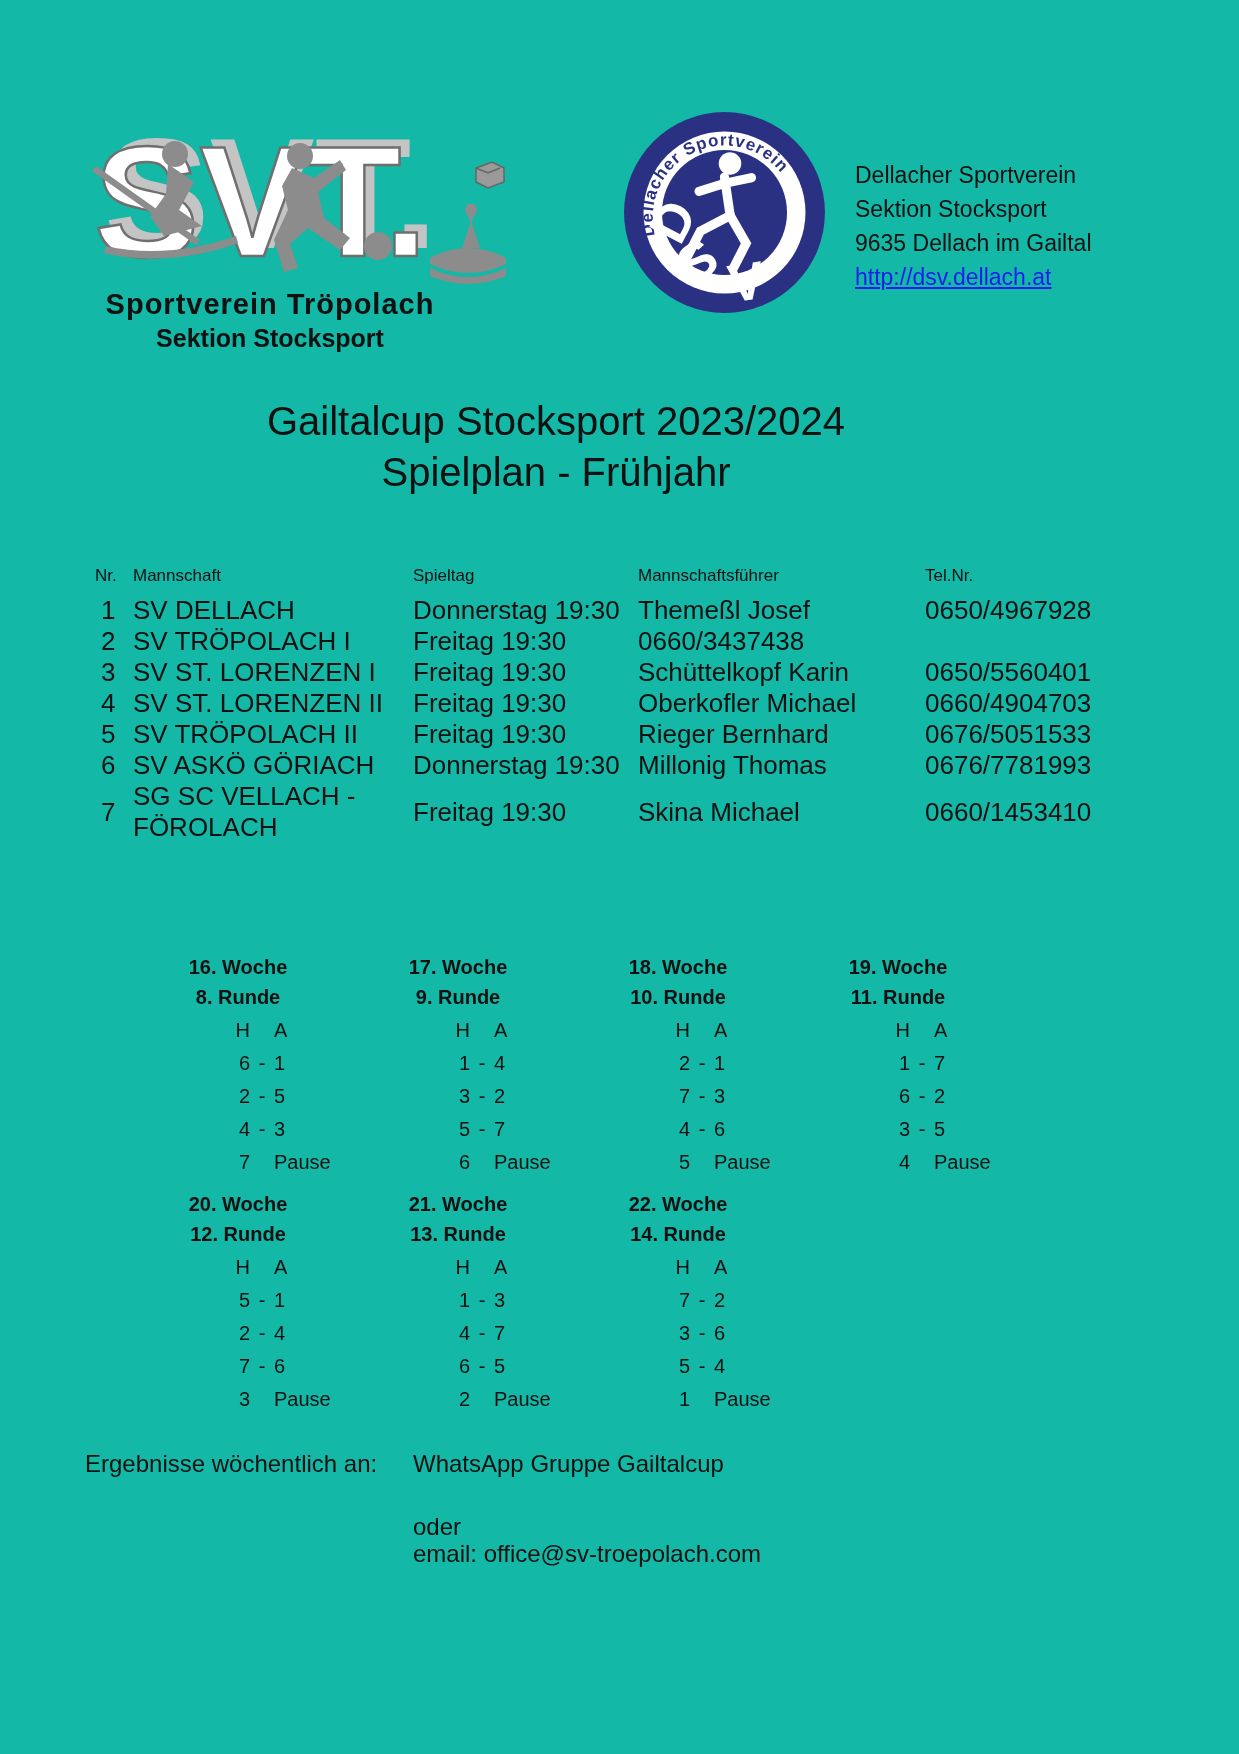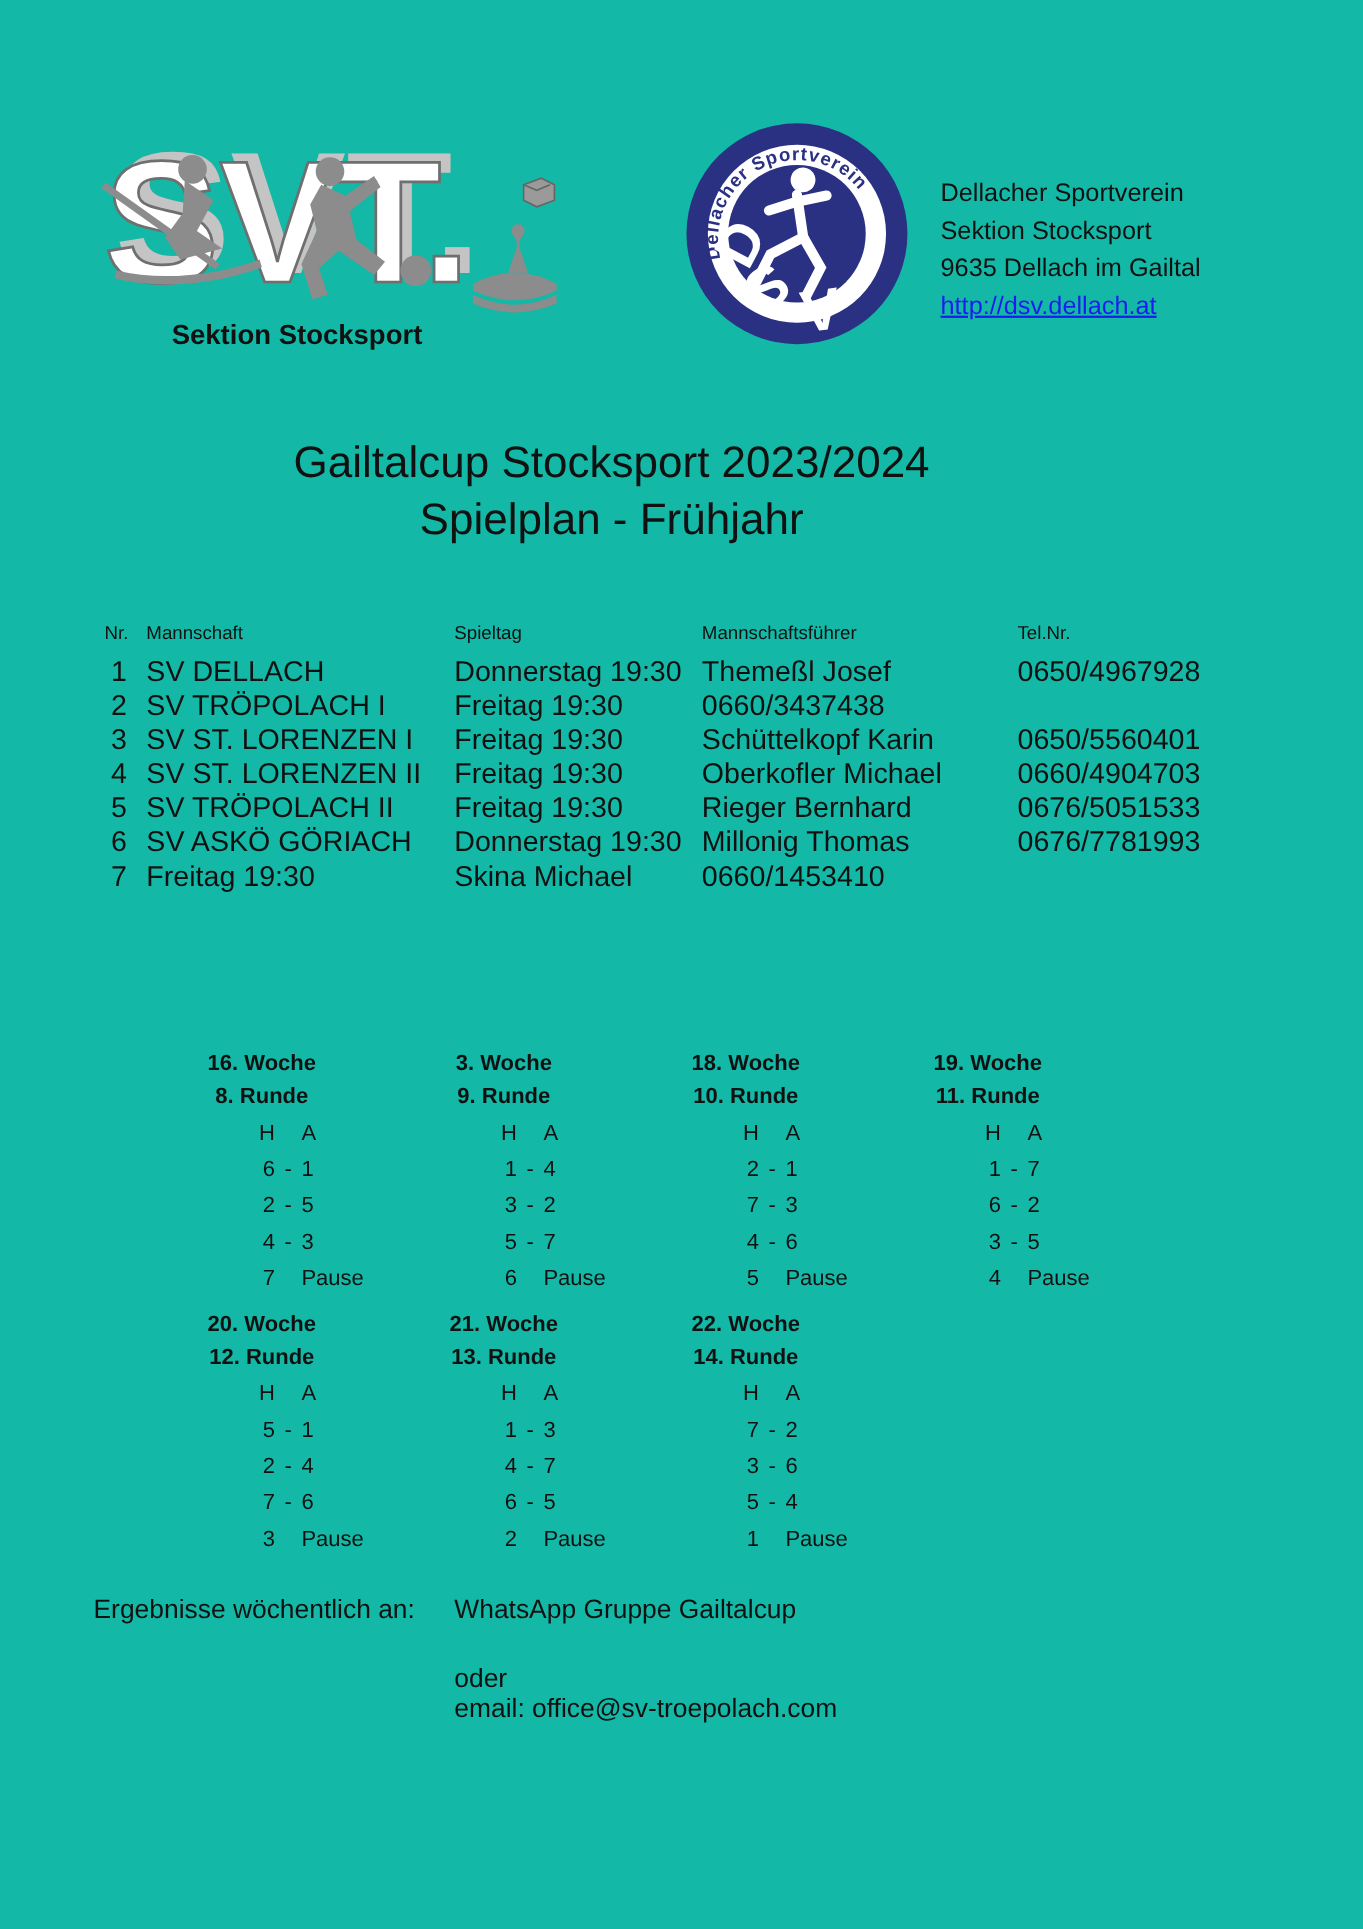--- a/index.html
+++ b/index.html
@@ -73,20 +73,21 @@
         <path d="M352 170 q38 18 76 0 l0 8 q-38 16 -76 0 Z" fill="#8c8c8c"></path>
       </g>
 
       <g>
         <path d="M398 70 l16 -6 12 6 0 14 -16 6 -12 -6 Z" fill="#9a9a9a" stroke="#666" stroke-width="1.5"></path>
         <path d="M398 70 l12 5 12 -5" fill="none" stroke="#666" stroke-width="1.5"></path>
       </g>
     </svg>
   </div>
   <div class="svt-caption">
+    <div class="l1">Sportverein  Tröpolach</div>
     <div class="l2">Sektion Stocksport</div>
   </div>
 
   <svg class="dsv-badge" viewBox="0 0 200 200">
     <circle cx="100" cy="100" r="98" fill="#2a3182"></circle>
     <circle cx="100" cy="100" r="79" fill="#ffffff"></circle>
     <circle cx="100" cy="100" r="61" fill="#2a3182"></circle>
     <defs>
       <path id="badge-arc" d="M 34 128 A 70 70 0 1 1 166 128"></path>
     </defs>
@@ -165,20 +166,21 @@
     </div>
     <div class="trow">
       <div class="nr">6</div>
       <div>SV ASKÖ GÖRIACH</div>
       <div>Donnerstag 19:30</div>
       <div>Millonig Thomas</div>
       <div>0676/7781993</div>
     </div>
     <div class="trow">
       <div class="nr">7</div>
+      <div>SG SC VELLACH - FÖROLACH</div>
       <div>Freitag 19:30</div>
       <div>Skina Michael</div>
       <div>0660/1453410</div>
     </div>
   </div>
 
   <div class="block" style="left:150px; top:952px;">
     <div class="wk">16. Woche</div>
     <div class="rd">8. Runde</div>
     <div class="mrow">
@@ -202,21 +204,21 @@
         <span class="a">3</span>
       </div>
     <div class="mrow">
         <span class="h">7</span>
         <span class="s"></span>
         <span class="a">Pause</span>
       </div>
   </div>
 
   <div class="block" style="left:370px; top:952px;">
-    <div class="wk">3. Woche</div>
+    <div class="wk">17. Woche</div>
     <div class="rd">9. Runde</div>
     <div class="mrow">
       <span class="h">H</span>
         <span class="s"></span>
         <span class="a">A</span>
     </div>
     <div class="mrow">
         <span class="h">1</span>
         <span class="s">-</span>
         <span class="a">4</span>

